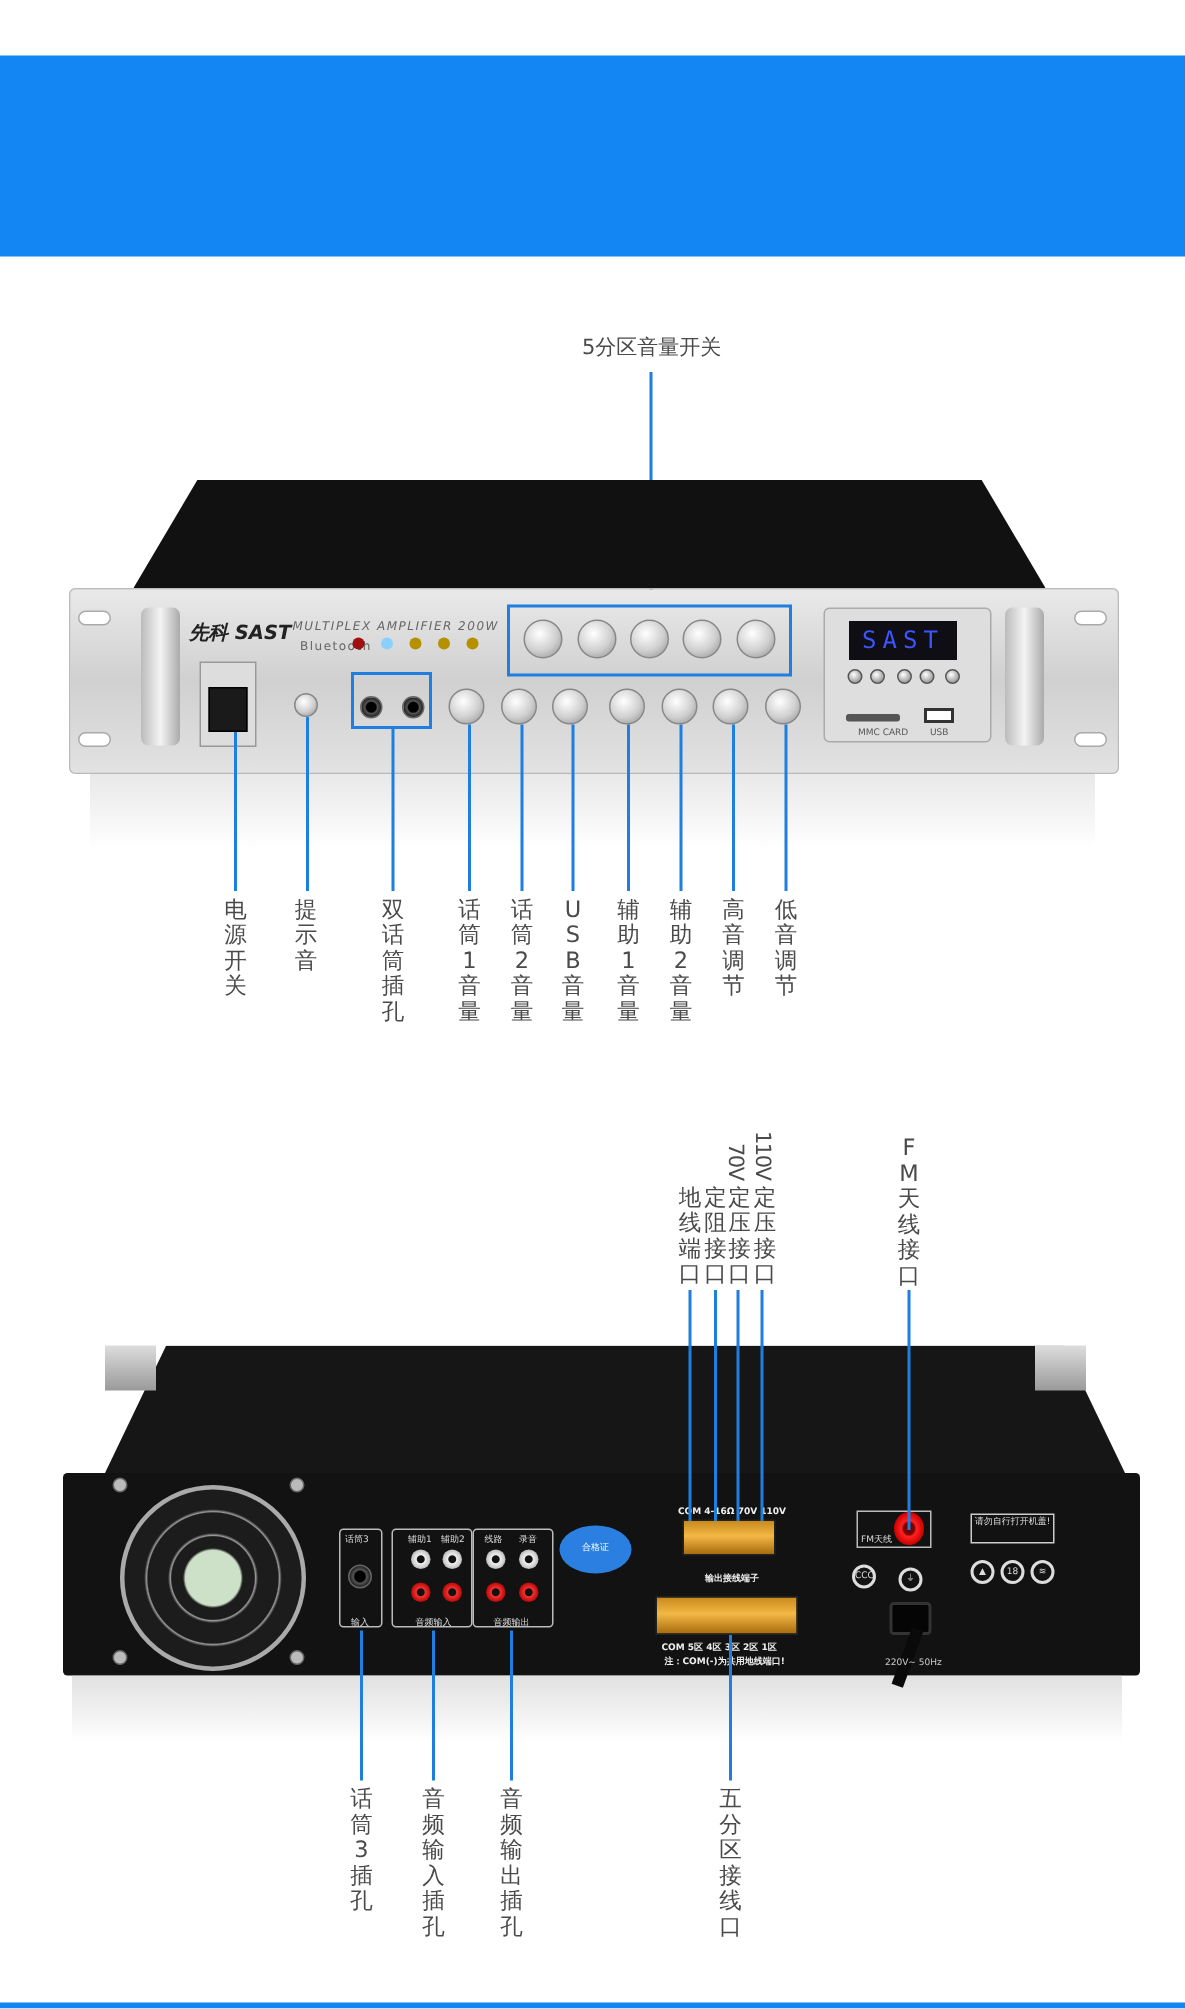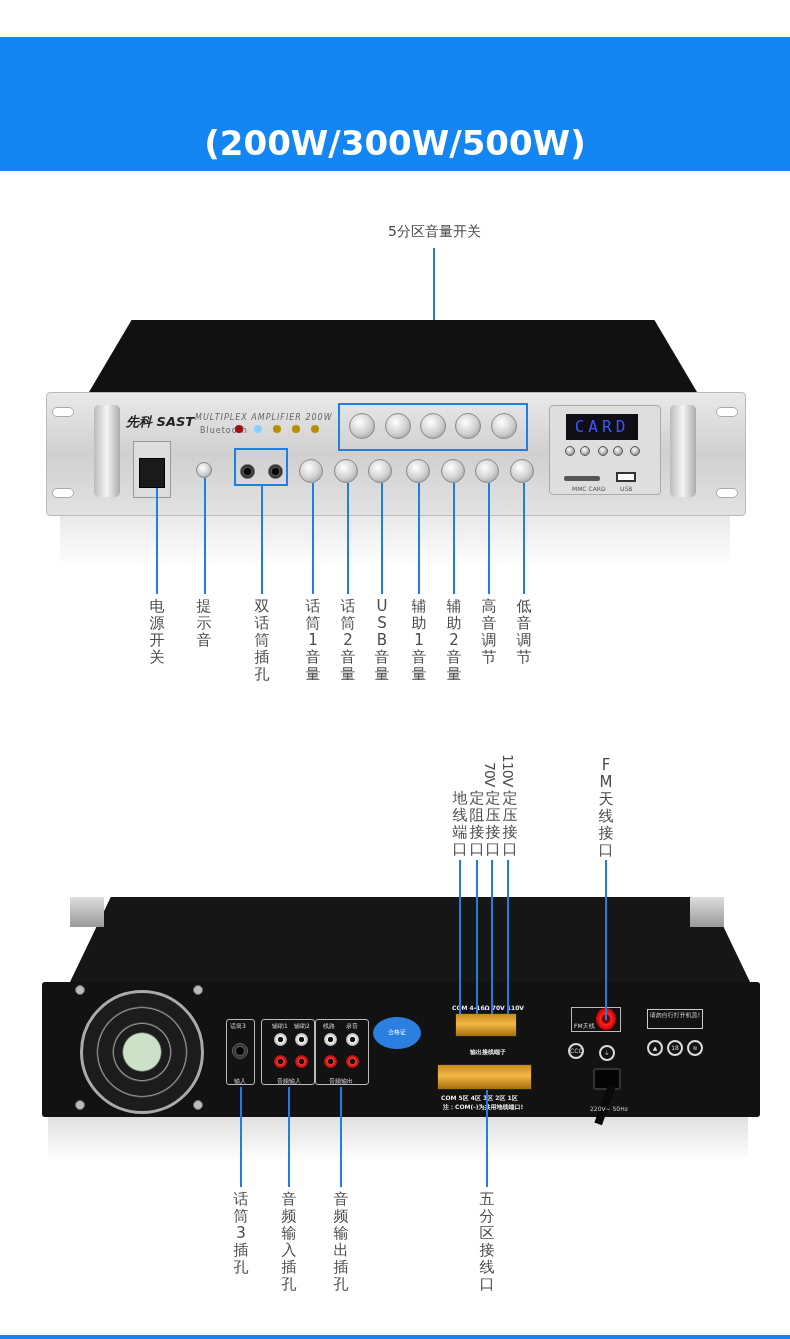--- a/index.html
+++ b/index.html
@@ -95,21 +95,20 @@
   .warn { position: absolute; left: 647px; top: 1009px; width: 56px; height: 20px; border: 1px solid #ccc; color: #ddd; font-size: 6px; text-align: center; line-height: 10px; }
   .cert { position: absolute; width: 16px; height: 16px; border-radius: 50%; border: 2px solid #ddd; color: #ddd; font-size: 6px; text-align: center; line-height: 12px; }
   .power-socket { position: absolute; left: 593px; top: 1068px; width: 28px; height: 22px; background: #050505; border: 2px solid #333; border-radius: 3px; }
   .cable { position: absolute; left: 601px; top: 1085px; width: 8px; height: 40px; background: #0a0a0a; transform: rotate(20deg); }
   .tiny { position: absolute; font-size: 6px; color: #ccc; white-space: nowrap; }
 </style>
 </head>
 <body>
 
 <div class="banner">
-  <div class="subtitle">(200W/300W/500W)</div>
 </div>
 
 <div class="lbl-h" style="left:388px; top:223px;">5分区音量开关</div>
 <div class="line" style="left:433px; top:248px; height:154px;"></div>
 
 <div class="front-top"></div>
 <div class="front-panel"></div>
 <div class="front-reflect"></div>
 
 <div class="ear-hole" style="left:52px; top:407px;"></div>
@@ -145,21 +144,21 @@
 
 <div class="knob" style="left:299px; top:459px; width:24px; height:24px;"></div>
 <div class="knob" style="left:334px; top:459px; width:24px; height:24px;"></div>
 <div class="knob" style="left:368px; top:459px; width:24px; height:24px;"></div>
 <div class="knob" style="left:406px; top:459px; width:24px; height:24px;"></div>
 <div class="knob" style="left:441px; top:459px; width:24px; height:24px;"></div>
 <div class="knob" style="left:475px; top:459px; width:24px; height:24px;"></div>
 <div class="knob" style="left:510px; top:459px; width:24px; height:24px;"></div>
 
 <div class="media-box">
-  <div class="display">CARD</div>
+  <div class="display">SAST</div>
   <div class="mbtn" style="left:15px; top:40px;"></div>
   <div class="mbtn" style="left:30px; top:40px;"></div>
   <div class="mbtn" style="left:48px; top:40px;"></div>
   <div class="mbtn" style="left:63px; top:40px;"></div>
   <div class="mbtn" style="left:80px; top:40px;"></div>
   <div class="slot" style="left:14px; top:70px; width:36px;"></div>
   <div class="usb" style="left:66px; top:66px;"></div>
   <div class="tiny" style="left:22px; top:79px; color:#555;">MMC CARD</div>
   <div class="tiny" style="left:70px; top:79px; color:#555;">USB</div>
 </div>

